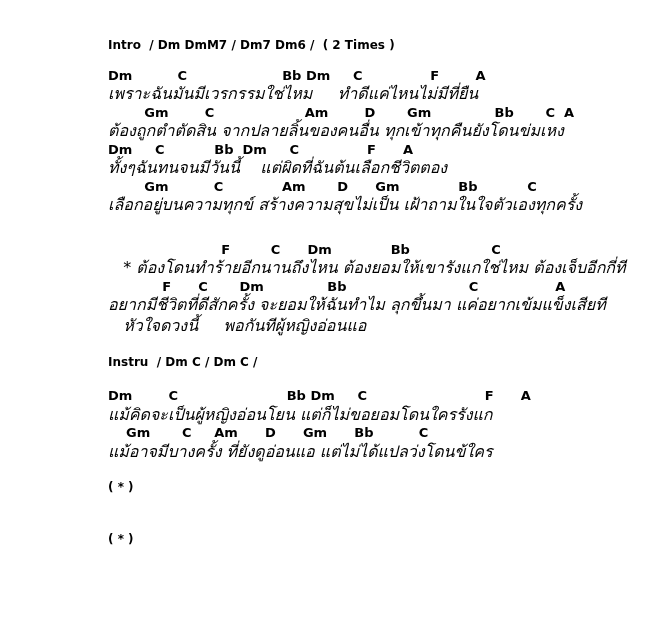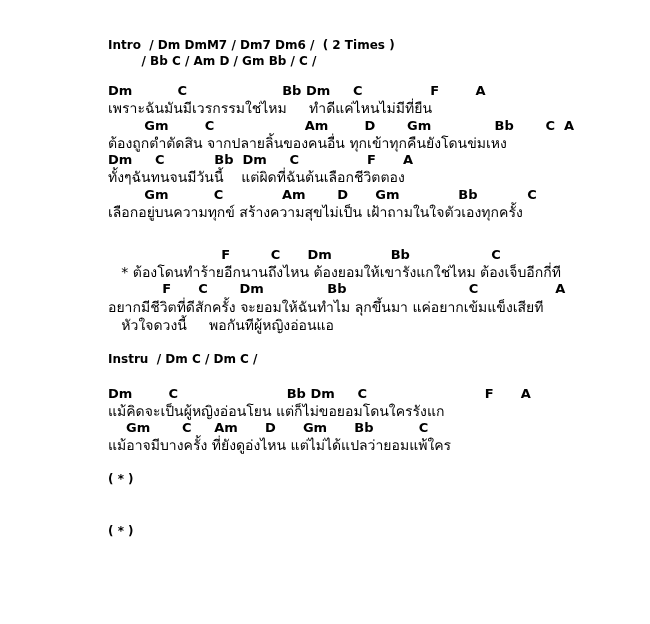--- a/index.html
+++ b/index.html
@@ -31,43 +31,43 @@
     margin: 0 0 0 0;
   }
   .chords {
     font-weight: bold;
     font-size: 13px;
     letter-spacing: 0px;
     white-space: pre;
     line-height: 1.25;
   }
   .lyric {
-    font-size: 14px;
+    font-size: 16px;
     white-space: pre;
     line-height: 1.3;
+    font-style: italic;
   }
   .section {
     font-weight: bold;
     font-size: 12px;
     white-space: pre;
     line-height: 1.3;
   }
   .gap-sm { height: 8px; }
   .gap-md { height: 14px; }
   .gap-lg { height: 18px; }
 </style>
 </head>
 <body>
 
 <div class="sheet">
   <div class="content">
 
     <div class="block">
       <div class="section">Intro  / Dm DmM7 / Dm7 Dm6 /  ( 2 Times )</div>
-      <div class="section">        / Bb C / Am D / Gm Bb / C /</div>
     </div>
 
     <div class="gap-md"></div>
 
     <div class="block">
       <div class="chords">Dm          C                     Bb Dm     C               F        A</div>
       <div class="lyric">เพราะฉันมันมีเวรกรรมใช่ไหม     ทำดีแค่ไหนไม่มีที่ยืน</div>
       <div class="chords">        Gm        C                    Am        D       Gm              Bb       C  A</div>
       <div class="lyric">ต้องถูกตำตัดสิน จากปลายลิ้นของคนอื่น ทุกเข้าทุกคืนยังโดนข่มเหง</div>
       <div class="chords">Dm     C           Bb  Dm     C               F      A</div>
@@ -92,21 +92,21 @@
     <div class="block">
       <div class="section">Instru  / Dm C / Dm C /</div>
     </div>
 
     <div class="gap-lg"></div>
 
     <div class="block">
       <div class="chords">Dm        C                        Bb Dm     C                          F      A</div>
       <div class="lyric">แม้คิดจะเป็นผู้หญิงอ่อนโยน แต่ก็ไม่ขอยอมโดนใครรังแก</div>
       <div class="chords">    Gm       C     Am      D      Gm      Bb          C</div>
-      <div class="lyric">แม้อาจมีบางครั้ง ที่ยังดูอ่งไหน แต่ไม่ได้แปลว่ายอมแพ้ใคร</div>
+      <div class="lyric">แม้อาจมีบางครั้ง ที่ยังดูอ่อนแอ แต่ไม่ได้แปลว่งโดนข้ใคร</div>
     </div>
 
     <div class="gap-lg"></div>
 
     <div class="block">
       <div class="section">( * )</div>
     </div>
 
     <div class="gap-lg"></div>
 

